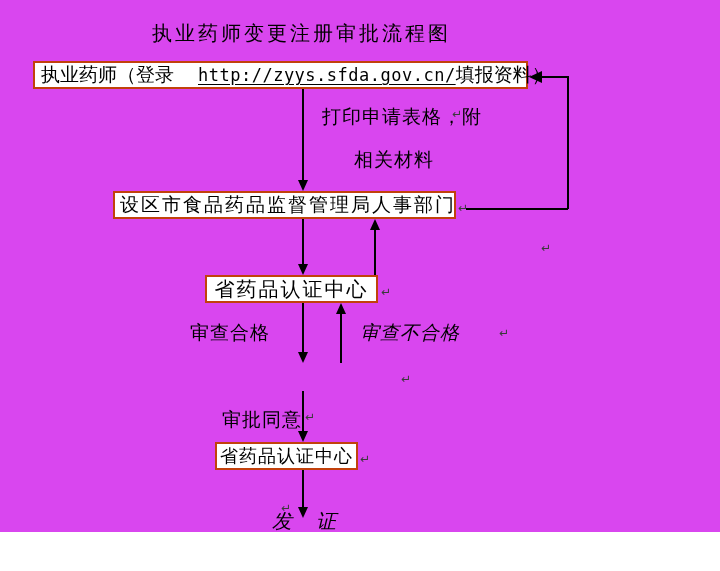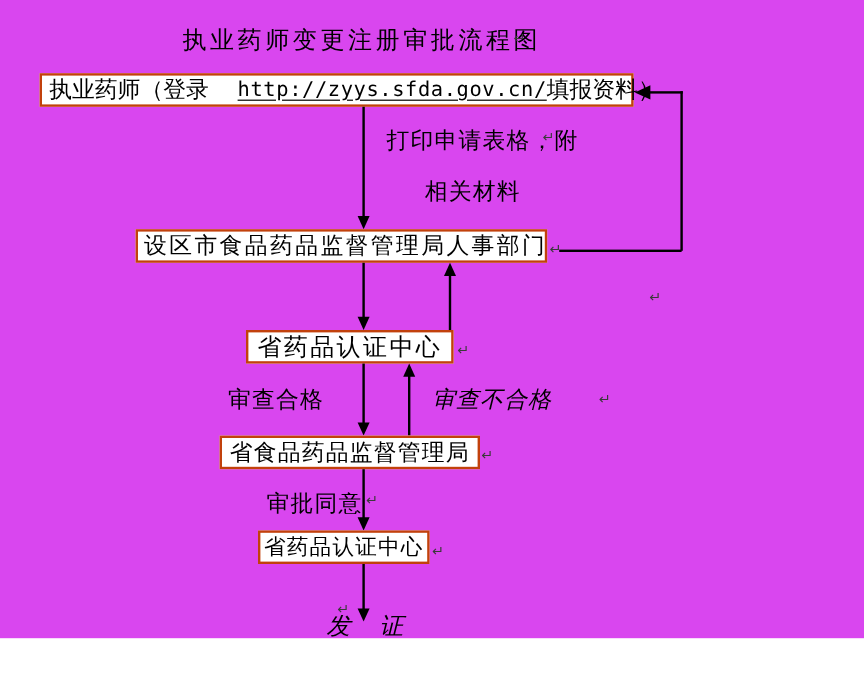--- a/index.html
+++ b/index.html
@@ -82,23 +82,20 @@
   <span class="pm" style="left:381px;top:286px;">↵</span>
 
   <div class="lbl" style="left:190px;top:320px;">审查合格</div>
   <div class="line vline" style="left:302px;top:303px;height:50px;"></div>
   <div class="arr-down" style="left:298px;top:352px;"></div>
   <div class="arr-up" style="left:336px;top:303px;"></div>
   <div class="line vline" style="left:340px;top:313px;height:50px;"></div>
   <div class="lbl" style="left:360px;top:320px;font-style:italic;">审查不合格</div>
   <span class="pm" style="left:499px;top:327px;">↵</span>
 
-  <div class="box box4">
-    <span>省食品药品监督管理局</span>
-  </div>
   <span class="pm" style="left:401px;top:373px;">↵</span>
 
   <div class="lbl" style="left:222px;top:407px;">审批同意</div>
   <span class="pm" style="left:305px;top:411px;">↵</span>
   <div class="line vline" style="left:302px;top:391px;height:41px;"></div>
   <div class="arr-down" style="left:298px;top:431px;"></div>
 
   <div class="box box5">
     <span>省药品认证中心</span>
   </div>

